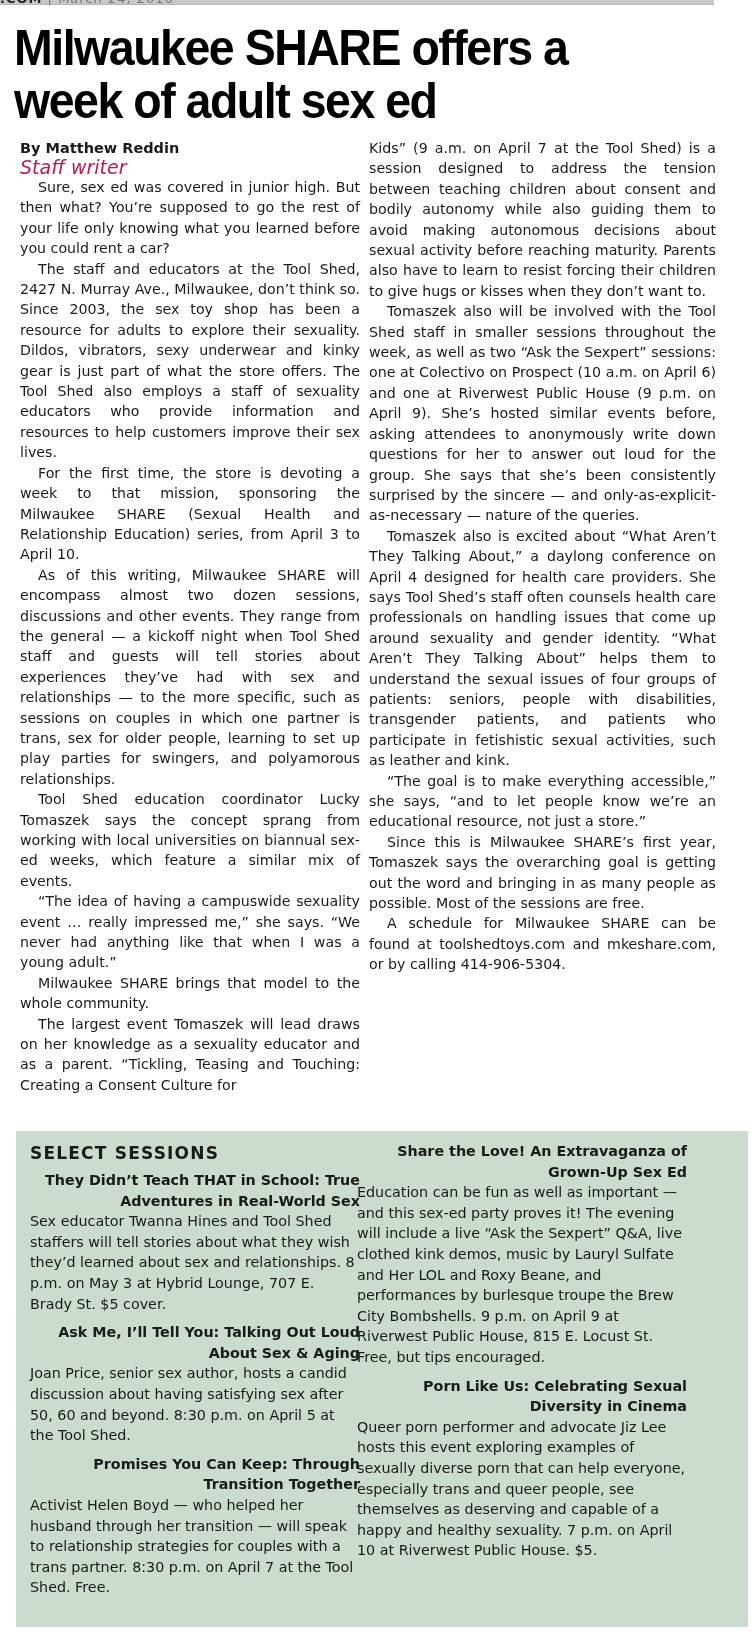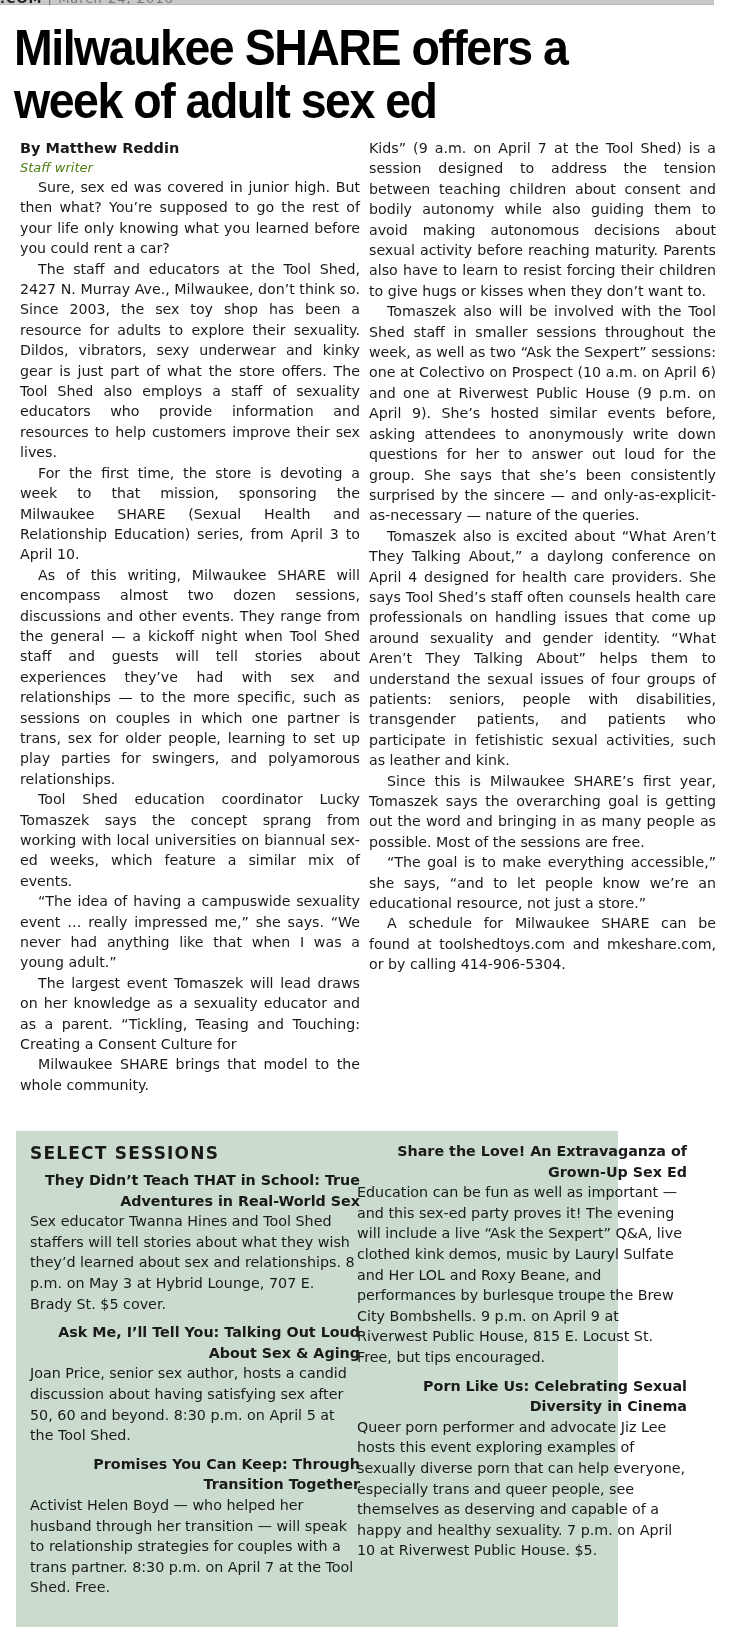--- a/index.html
+++ b/index.html
@@ -21,26 +21,26 @@
     font-family: "Liberation Sans", sans-serif; font-weight: bold;
     font-size: 50px; line-height: 53px; letter-spacing: -1.6px; color: #000;
     transform: scaleX(0.93); transform-origin: left top;
   }
 
   .col { position: absolute; top: 138px; font-size: 14.2px; line-height: 20.4px; text-align: justify; }
   .col-left { left: 20px; width: 340px; }
   .col-right { left: 369px; width: 347px; }
 
   .byline { font-weight: bold; font-size: 14.5px; line-height: 20px; }
-  .role { font-style: italic; color: #4d7c0f; font-size: 13px; line-height: 19px; }
+  .role { font-style: italic; color: #be185d; font-size: 19px; line-height: 19px; }
   .para { text-indent: 18px; hyphens: auto; }
   .para-first { text-indent: 0; }
 
   .sidebar {
-    position: absolute; left: 16px; top: 1131px; width: 602px; height: 496px;
+    position: absolute; left: 16px; top: 1131px; width: 732px; height: 496px;
     background: #cbdccf; padding: 10px 4px 0 14px;
   }
   .sb-col { position: absolute; top: 10px; font-size: 14.3px; line-height: 20.6px; }
   .sb-left { left: 14px; width: 330px; }
   .sb-right { left: 341px; width: 330px; }
   .sb-title { font-weight: bold; font-size: 17px; letter-spacing: 1.2px; line-height: 24px; margin-bottom: 5px; }
   .sb-session { margin-bottom: 8px; }
   .sb-session-title { font-weight: bold; font-size: 14.3px; line-height: 20.6px; text-align: right; }
   .sb-session-body { font-size: 14.3px; line-height: 20.6px; }
 </style>
@@ -59,30 +59,30 @@
 
 <div class="col col-left">
   <div class="byline">By Matthew Reddin</div>
   <div class="role">Staff writer</div>
   <p class="para">Sure, sex ed was covered in junior high. But then what? You’re supposed to go the rest of your life only knowing what you learned before you could rent a car?</p>
   <p class="para">The staff and educators at the Tool Shed, 2427 N. Murray Ave., Milwaukee, don’t think so. Since 2003, the sex toy shop has been a resource for adults to explore their sexuality. Dildos, vibrators, sexy underwear and kinky gear is just part of what the store offers. The Tool Shed also employs a staff of sexuality educators who provide information and resources to help customers improve their sex lives.</p>
   <p class="para">For the first time, the store is devoting a week to that mission, sponsoring the Milwaukee SHARE (Sexual Health and Relationship Education) series, from April 3 to April 10.</p>
   <p class="para">As of this writing, Milwaukee SHARE will encompass almost two dozen sessions, discussions and other events. They range from the general — a kickoff night when Tool Shed staff and guests will tell stories about experiences they’ve had with sex and relationships — to the more specific, such as sessions on couples in which one partner is trans, sex for older people, learning to set up play parties for swingers, and polyamorous relationships.</p>
   <p class="para">Tool Shed education coordinator Lucky Tomaszek says the concept sprang from working with local universities on biannual sex-ed weeks, which feature a similar mix of events.</p>
   <p class="para">“The idea of having a campuswide sexuality event … really impressed me,” she says. “We never had anything like that when I was a young adult.”</p>
+  <p class="para">Milwaukee SHARE brings that model to the whole community.</p>
   <p class="para">The largest event Tomaszek will lead draws on her knowledge as a sexuality educator and as a parent. “Tickling, Teasing and Touching: Creating a Consent Culture for</p>
-  <p class="para">Milwaukee SHARE brings that model to the whole community.</p>
 </div>
 
 <div class="col col-right">
   <p class="para para-first">Kids” (9 a.m. on April 7 at the Tool Shed) is a session designed to address the tension between teaching children about consent and bodily autonomy while also guiding them to avoid making autonomous decisions about sexual activity before reaching maturity. Parents also have to learn to resist forcing their children to give hugs or kisses when they don’t want to.</p>
   <p class="para">Tomaszek also will be involved with the Tool Shed staff in smaller sessions throughout the week, as well as two “Ask the Sexpert” sessions: one at Colectivo on Prospect (10 a.m. on April 6) and one at Riverwest Public House (9 p.m. on April 9). She’s hosted similar events before, asking attendees to anonymously write down questions for her to answer out loud for the group. She says that she’s been consistently surprised by the sincere — and only-as-explicit-as-necessary — nature of the queries.</p>
   <p class="para">Tomaszek also is excited about “What Aren’t They Talking About,” a daylong conference on April 4 designed for health care providers. She says Tool Shed’s staff often counsels health care professionals on handling issues that come up around sexuality and gender identity. “What Aren’t They Talking About” helps them to understand the sexual issues of four groups of patients: seniors, people with disabilities, transgender patients, and patients who participate in fetishistic sexual activities, such as leather and kink.</p>
+  <p class="para">“The goal is to make everything accessible,” she says, “and to let people know we’re an educational resource, not just a store.”</p>
   <p class="para">Since this is Milwaukee SHARE’s first year, Tomaszek says the overarching goal is getting out the word and bringing in as many people as possible. Most of the sessions are free.</p>
-  <p class="para">“The goal is to make everything accessible,” she says, “and to let people know we’re an educational resource, not just a store.”</p>
   <p class="para">A schedule for Milwaukee SHARE can be found at toolshedtoys.com and mkeshare.com, or by calling 414-906-5304.</p>
 </div>
 
 <div class="sidebar">
   <div class="sb-col sb-left">
     <div class="sb-title">SELECT SESSIONS</div>
     <div class="sb-session">
       <div class="sb-session-title">They Didn’t Teach THAT in School: True Adventures in Real-World Sex</div>
       <div class="sb-session-body">Sex educator Twanna Hines and Tool Shed staffers will tell stories about what they wish they’d learned about sex and relationships. 8 p.m. on May 3 at Hybrid Lounge, 707 E. Brady St. $5 cover.</div>
     </div>

